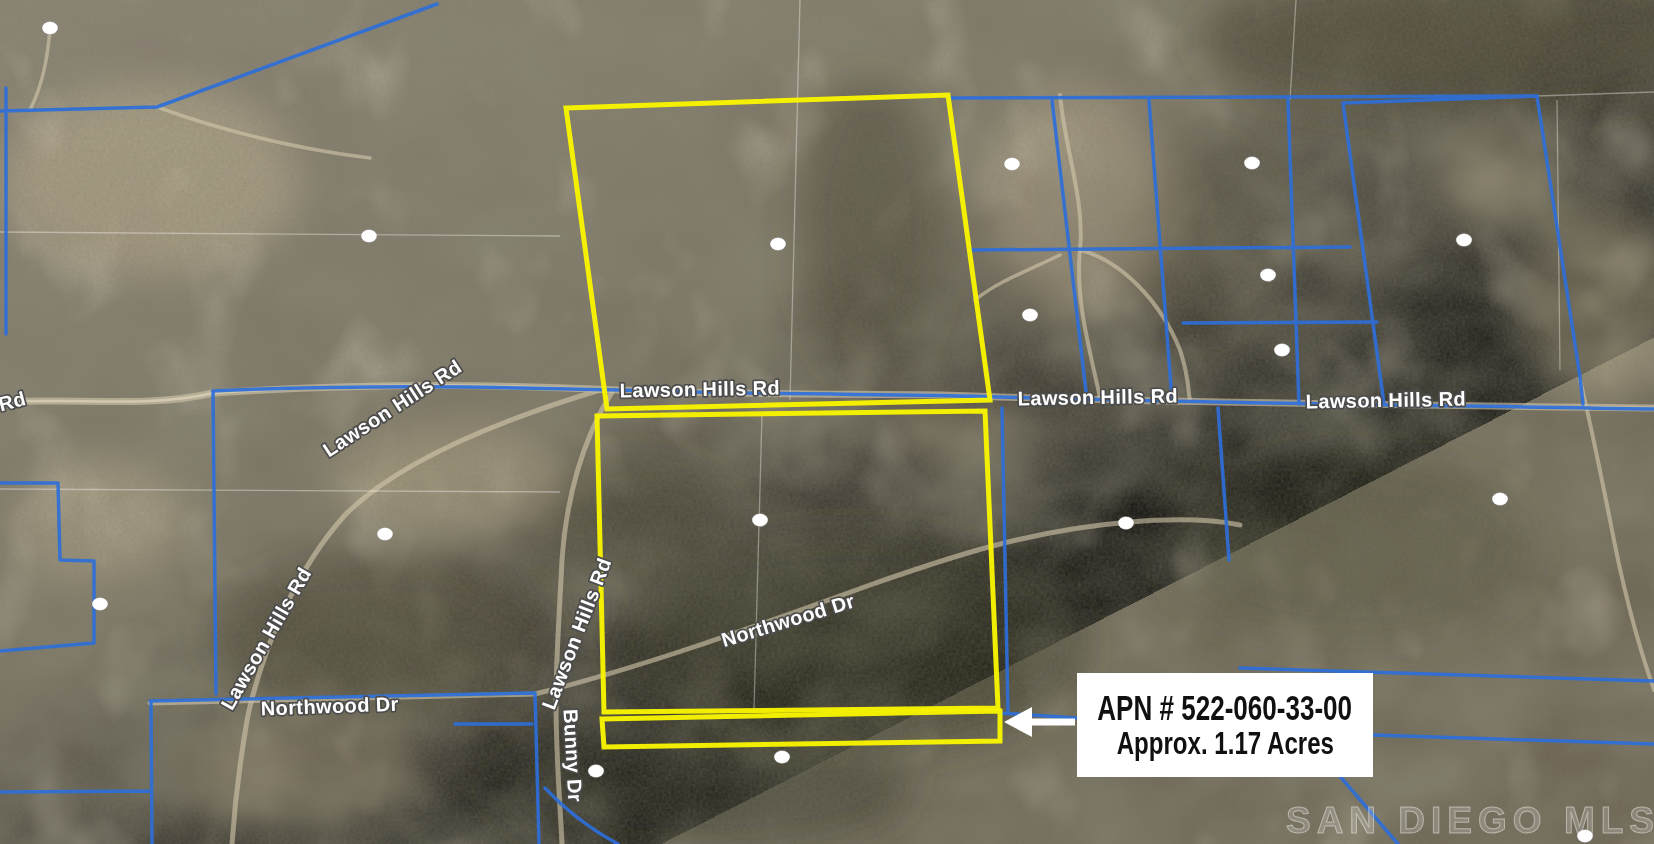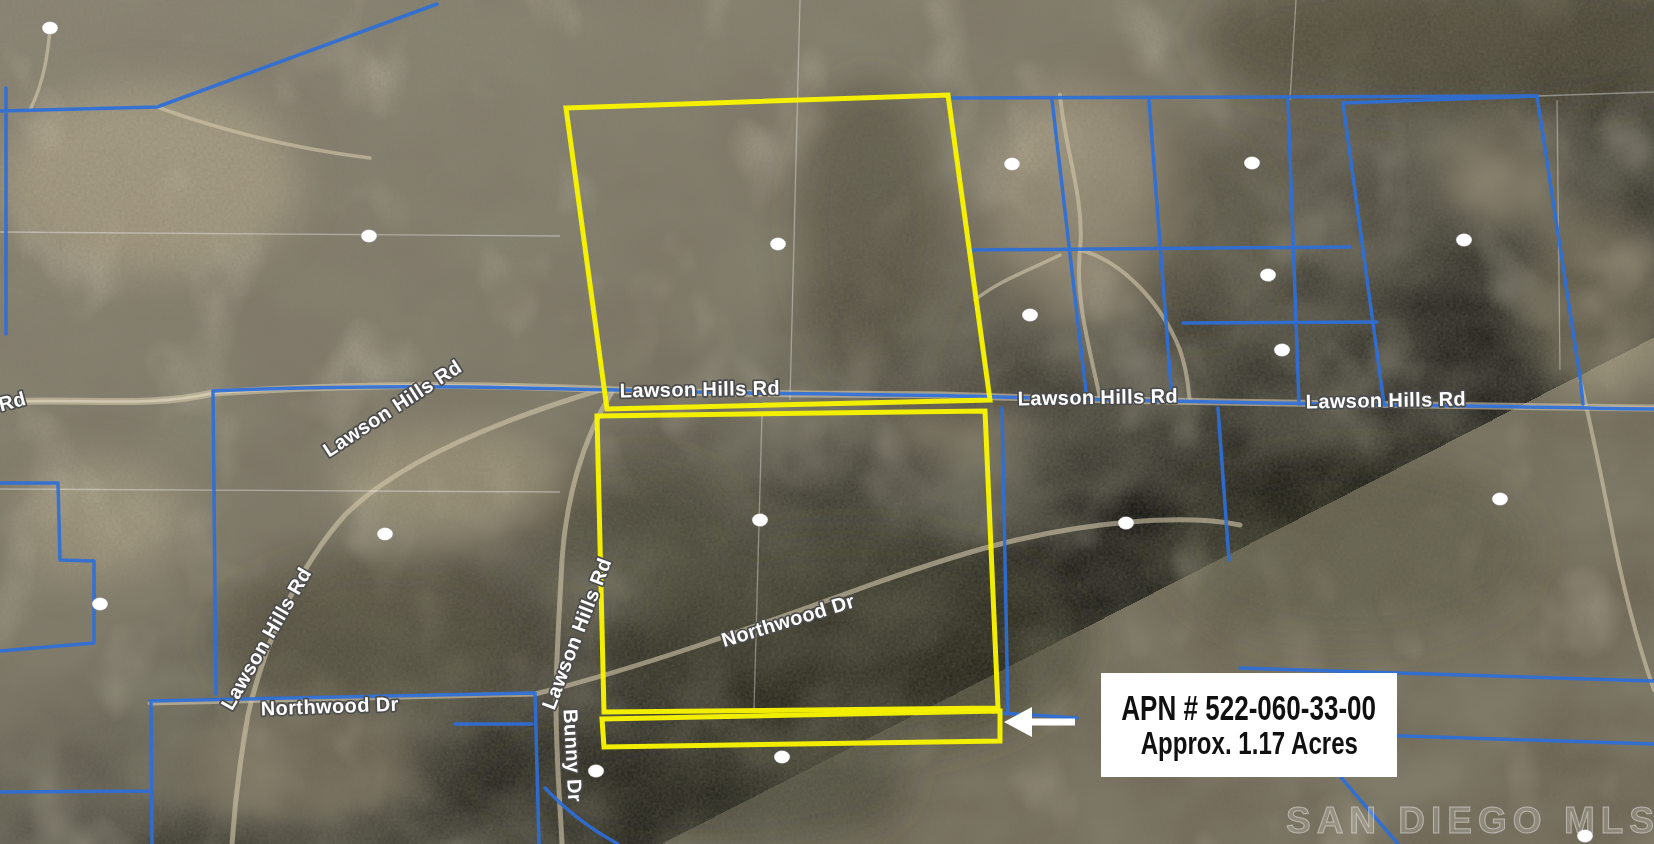--- a/index.html
+++ b/index.html
@@ -15,21 +15,21 @@
   }
   .watermark{
     font-family:"Liberation Sans",sans-serif;
     font-size:37px;font-weight:bold;letter-spacing:6px;
     fill:rgba(255,255,255,0.18);stroke:rgba(255,255,255,0.42);stroke-width:1px;
   }
   .callout{
     position:absolute;left:1077px;top:673px;width:296px;height:104px;
     background:#ffffff;color:#101010;
     display:flex;flex-direction:column;align-items:center;justify-content:center;
-    gap:1px;z-index:5;margin-left:24px;
+    gap:1px;z-index:5;
   }
   .callout .l1{font-size:31px;font-weight:700;white-space:nowrap;
     transform:scale(.84,1.12);letter-spacing:0px;}
   .callout .l2{font-size:28px;font-weight:700;white-space:nowrap;
     transform:scale(.86,1.12);}
   .blue{fill:none;stroke-width:3.5;opacity:.92;stroke-linecap:round;stroke-linejoin:round;}
   .faint{fill:none;stroke:rgba(255,255,255,0.36);stroke-width:1.3;}
   .roadlight{fill:none;stroke:#d4c8ab;opacity:.6;stroke-linecap:round;}
   .roadcore{fill:none;stroke:#e9e0c8;opacity:.55;stroke-linecap:round;}
   .ylw{fill:none;stroke-width:5;opacity:.97;}

